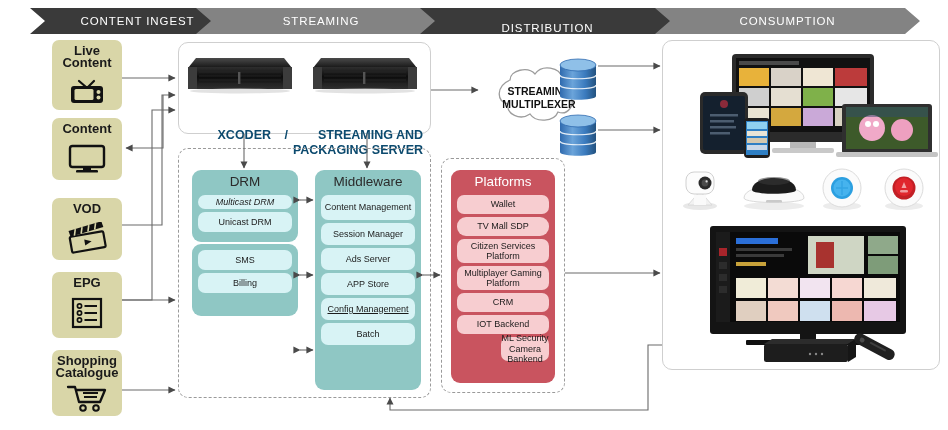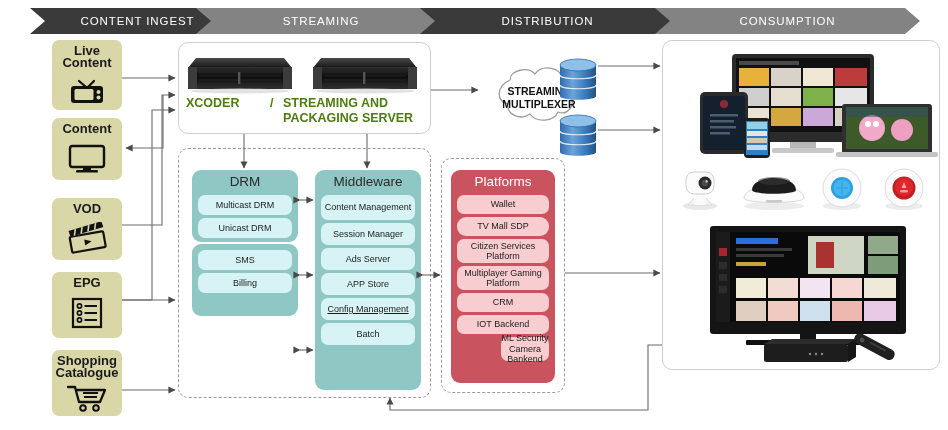--- a/index.html
+++ b/index.html
@@ -35,22 +35,22 @@
        font-size:9px;color:#1b1b1b;text-align:center;
        display:flex;align-items:center;justify-content:center;
        line-height:10.5px;box-sizing:border-box;}
 
   .grp.red{background:#c9545f;}
   .grp.red .ghead{color:#ffffff;}
   .grp.red .itm{background:#f7cdd0;}
 
   
   .server{position:absolute;}
-  .svr-label{position:absolute;font-weight:700;color:#4d7c0f;font-size:12.5px;
-             text-align:left;line-height:15px;}
+  .svr-label{position:absolute;font-weight:700;color:#0c4a6e;font-size:12.5px;
+             text-align:right;line-height:15px;margin-top:32px;}
 
   
   .cloud-txt{position:absolute;font-size:10.5px;font-weight:700;color:#111;
              text-align:center;line-height:13px;}
 
   
   .artbox{position:absolute;overflow:hidden;}
   svg{display:block;}
   .ln{stroke:#6a6a6a;stroke-width:1.1;fill:none;}
 </style>
@@ -58,21 +58,21 @@
 <body>
 
 <div class="stage">
 
   <div class="chev first" style="left:30px;top:8px;width:215px;background:#3a3a3a;">
     <span>CONTENT INGEST</span>
   </div>
   <div class="chev" style="left:196px;top:8px;width:250px;background:#838383;">
     <span>STREAMING</span>
   </div>
-  <div class="chev" style="left:420px;top:8px;width:255px;background:#3a3a3a;">
+  <div class="chev" style="left:420px;top:8px;width:255px;background:#3a3a3a;align-items:flex-end;">
     <span>DISTRIBUTION</span>
   </div>
   <div class="chev" style="left:655px;top:8px;width:265px;background:#838383;">
     <span>CONSUMPTION</span>
   </div>
 
   <div class="src" style="left:52px;top:40px;width:70px;height:70px;">
     <div class="lbl">
       <span>Live</span><br>
       <span>Content</span>
@@ -182,21 +182,21 @@
   <div class="svr-label" style="left:270px;top:96px;width:18px;">/</div>
   <div class="svr-label" style="left:283px;top:96px;width:140px;">
     <span>STREAMING AND</span><br>
     <span>PACKAGING SERVER</span>
   </div>
 
   <div class="dash" style="left:178px;top:148px;width:253px;height:250px;"></div>
 
   <div class="grp" style="left:192px;top:170px;width:106px;height:72px;">
     <div class="ghead">DRM</div>
-    <div class="itm" style="height:20px;">Multicast DRM</div>
+    <div class="itm" style="height:14px;font-style:italic;">Multicast DRM</div>
     <div class="itm" style="height:20px;">Unicast DRM</div>
   </div>
 
   <div class="grp" style="left:192px;top:244px;width:106px;height:72px;">
     <div class="itm" style="height:20px;">SMS</div>
     <div class="itm" style="height:20px;">Billing</div>
   </div>
 
 
   <div class="grp" style="left:315px;top:170px;width:106px;height:220px;">

